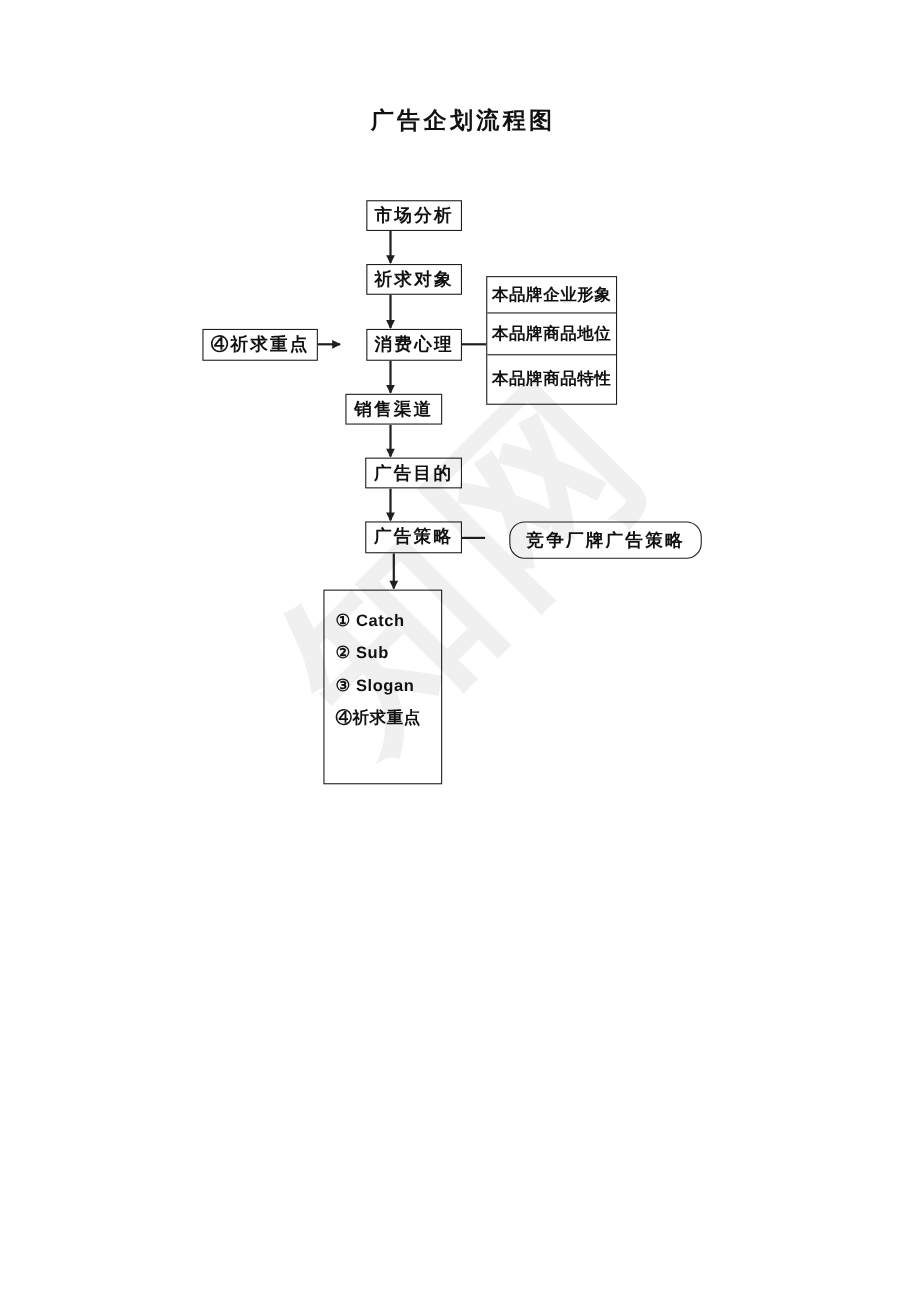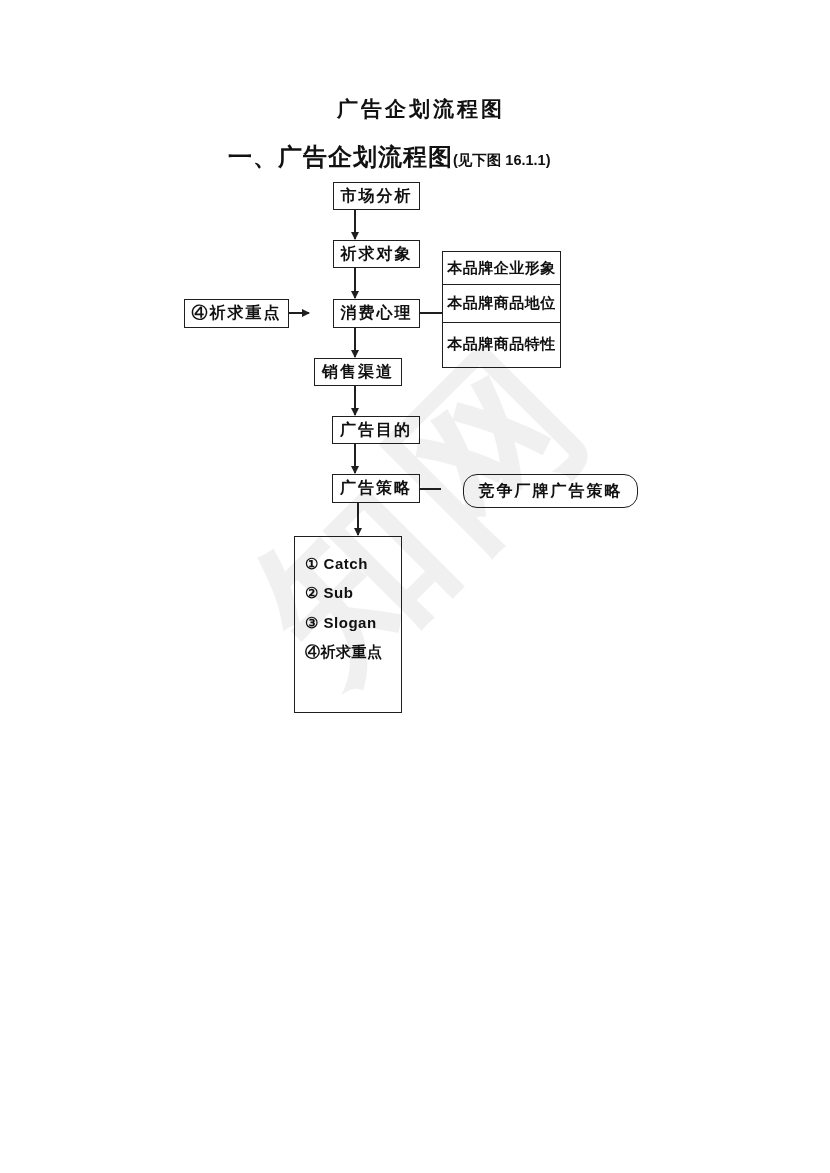--- a/index.html
+++ b/index.html
@@ -164,23 +164,20 @@
 </style>
 </head>
 <body>
 
 <div class="page">
 
   <div class="watermark">知网</div>
 
   <div class="doc-title">广告企划流程图</div>
 
-  <div class="section-heading">
-    <span class="main">一、广告企划流程图</span><span class="note">(见下图 16.1.1)</span>
-  </div>
 
   <div class="node" style="left:311px; top:182px; width:87px; height:28px;">市场分析</div>
 
   <div class="node" style="left:311px; top:240px; width:87px; height:28px;">祈求对象</div>
 
   <div class="node" style="left:162px; top:299px; width:105px; height:29px;">④祈求重点</div>
 
   <div class="node" style="left:311px; top:299px; width:87px; height:29px;">消费心理</div>
 
   <div class="stack" style="left:442px; top:251px; width:119px; height:117px;">

